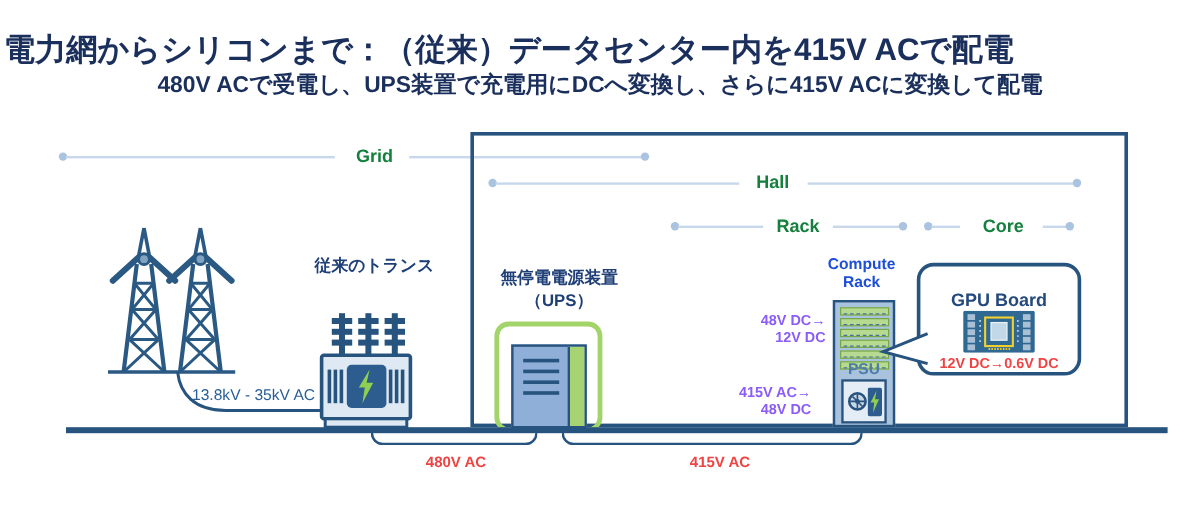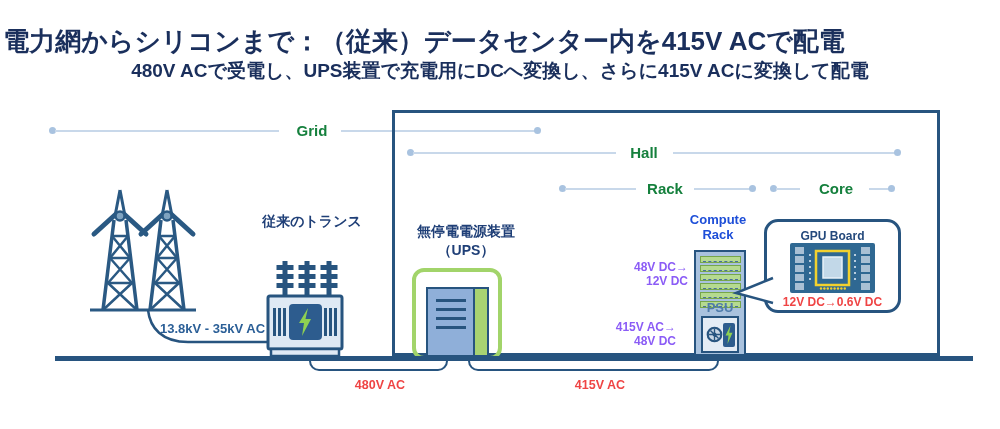--- a/index.html
+++ b/index.html
@@ -6,21 +6,21 @@
   #stage{position:relative;width:1000px;height:429px;background:#fff;overflow:hidden;
          font-family:"Liberation Sans",sans-serif;}
   .title{position:absolute;left:0;top:24px;width:848px;text-align:center;
          font-size:26px;font-weight:bold;color:#1a2f5c;letter-spacing:0px;}
   .subtitle{position:absolute;left:0;top:58px;width:1000px;text-align:center;
          font-size:19px;font-weight:bold;color:#1a2f5c;}
   .hline{position:absolute;height:2px;background:#c8d8ea;z-index:1;}
   .dot{position:absolute;width:7px;height:7px;border-radius:50%;background:#a9c3e0;z-index:1;}
   .scope-label{position:absolute;font-weight:bold;font-size:15px;color:#15803d;
          text-align:center;z-index:2;}
-  .vlabel{position:absolute;font-weight:bold;font-size:12px;color:#2b5f97;z-index:4;}
+  .vlabel{position:absolute;font-weight:normal;font-size:12px;color:#2b5f97;z-index:4;}
   .jlabel{position:absolute;font-weight:bold;font-size:14px;color:#1f3f77;text-align:center;
          line-height:1.35;z-index:4;}
   .dc-box{position:absolute;left:392px;top:110px;width:548px;height:246px;
          border:3px solid #27547f;box-sizing:border-box;z-index:2;}
   .floor{position:absolute;left:55px;top:356px;width:918px;height:4.5px;background:#27547f;z-index:6;}
   .bracket{position:absolute;height:14px;border:2.5px solid #27547f;border-top:none;
          border-radius:0 0 10px 10px;box-sizing:border-box;z-index:2;}
   .icon-abs{position:absolute;}
   .ups-frame{position:absolute;left:412px;top:268px;width:90px;height:92px;
          border:4px solid #a2d46a;border-radius:12px;box-sizing:border-box;z-index:3;}
@@ -35,21 +35,21 @@
          border:1px solid #76a64a;}
   .slat::after{content:"";position:absolute;left:2px;right:2px;bottom:0;border-top:1px dashed #4a6f9b;}
   .slats{padding-top:4px;}
   .psu-label{position:absolute;left:694px;top:300px;width:52px;text-align:center;
          font-weight:bold;font-size:13px;color:#4f7cab;z-index:5;}
   .psu-box{position:absolute;left:701px;top:316px;width:38px;height:37px;background:#e4ecf5;
          border:2px solid #27547f;box-sizing:border-box;z-index:5;}
   .bubble{position:absolute;left:764px;top:219px;width:137px;height:94px;background:#fff;
          border:3px solid #27547f;border-radius:14px;box-sizing:border-box;z-index:5;
          display:flex;flex-direction:column;align-items:center;}
-  .bubble-title{font-weight:bold;font-size:12px;color:#24497c;margin-top:7px;}
+  .bubble-title{font-weight:bold;font-size:15px;color:#24497c;margin-top:20px;}
   .bubble-conv{font-weight:bold;font-size:12px;color:#ef4444;margin-top:2px;}
   .tail{position:absolute;left:732px;top:275px;z-index:8;}
   .conv{position:absolute;width:88px;text-align:right;font-weight:bold;font-size:12px;
         color:#8b5cf6;line-height:1.15;z-index:4;}
   .bus-label{position:absolute;width:100px;text-align:center;font-weight:bold;font-size:12.5px;
         color:#ef4444;z-index:2;}
 </style>
 </head>
 <body>
 

